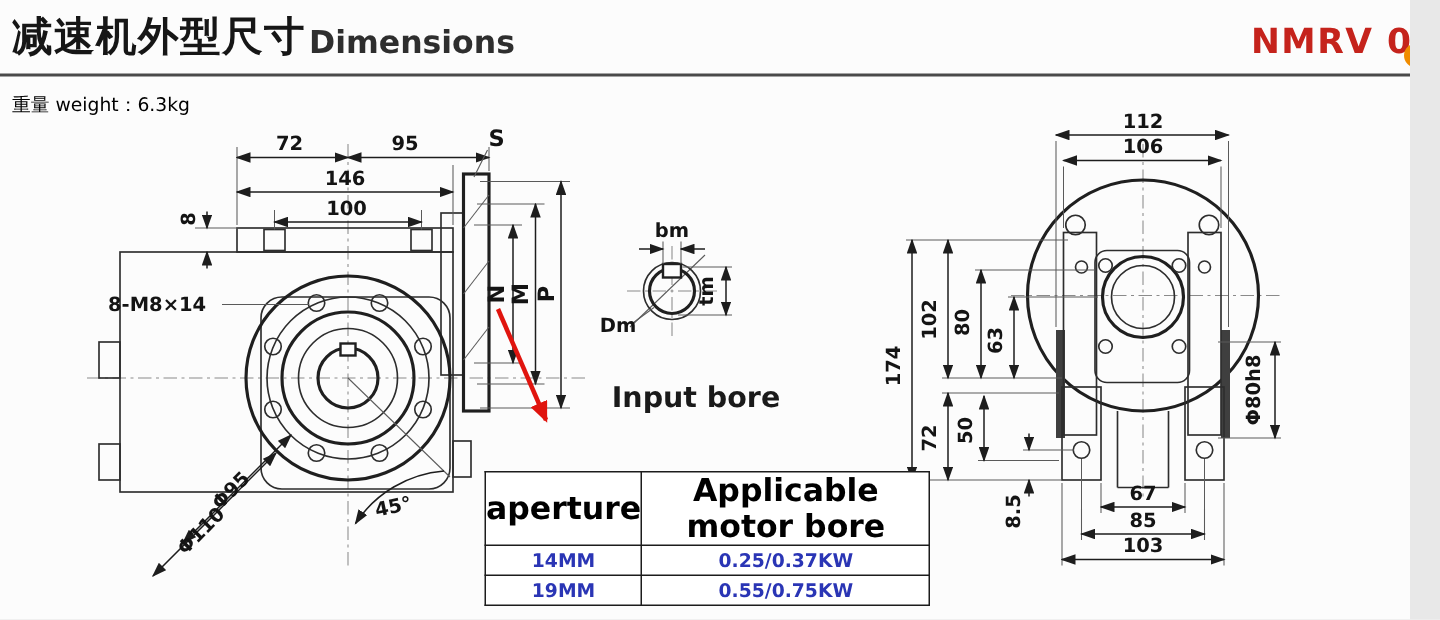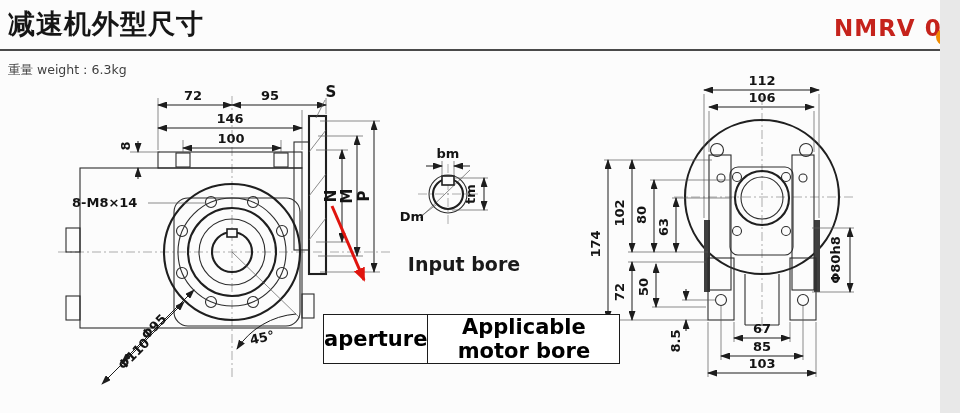--- a/index.html
+++ b/index.html
@@ -5,21 +5,21 @@
   html,body{margin:0;padding:0;background:#e8e8e8;}
   #page{position:relative;width:940px;height:413px;background:#fcfcfc;overflow:hidden;
         font-family:"DejaVu Sans","Liberation Sans",sans-serif;}
   
   .title-zh{position:absolute;left:8px;top:6px;font-size:27px;font-weight:bold;color:#161616;letter-spacing:1px;}
   .title-en{position:absolute;left:206px;top:16px;font-size:21px;font-weight:bold;color:#2e2e2e;}
   .rule{position:absolute;left:0;top:49px;width:960px;height:2px;background:#4a4a4a;}
   .model{position:absolute;left:834px;top:15px;font-size:23px;font-weight:800;color:#c5231c;letter-spacing:1px;white-space:nowrap;}
   .badge{position:absolute;left:936px;top:29px;width:16px;height:16px;border-radius:50%;background:#f08c00;
          color:#fff;font-size:11px;font-weight:bold;text-align:center;line-height:15px;}
-  .weight{position:absolute;left:8px;top:62px;font-size:12.5px;color:#404040;}
+  .weight{position:absolute;left:8px;top:62px;font-size:12.5px;color:#000000;}
   
   svg.cad{position:absolute;left:0;top:0;z-index:1;}
   .ln{stroke:#2d2d2d;stroke-width:1.1;fill:none;}
   .bold{stroke:#1f1f1f;stroke-width:2.1;fill:none;}
   .thin{stroke:#5a5a5a;stroke-width:0.7;fill:none;}
   .cl{stroke:#8a8a8a;stroke-width:0.7;fill:none;stroke-dasharray:9 3 2 3;}
   .dim{stroke:#1d1d1d;stroke-width:1;fill:none;}
   .dark{fill:#3f3f3f;stroke:none;}
   text.d{font:700 13px "DejaVu Sans","Liberation Sans",sans-serif;fill:#141414;}
   text.big{font:700 15px "DejaVu Sans","Liberation Sans",sans-serif;fill:#141414;}
@@ -31,20 +31,21 @@
   .spec th{width:84px;height:28px;font-size:21px;font-weight:bold;color:#000;}
   .spec th+th{width:191px;}
   .spec td{height:19px;font-size:12.5px;font-weight:bold;color:#2a35b5;}
 </style>
 </head>
 <body>
 
 <div id="page">
 
   <div class="title-zh">减速机外型尺寸</div>
+  <div class="title-en">Dimensions</div>
   <div class="model">NMRV 063</div>
   <div class="badge">»</div>
   <div class="rule"></div>
   <div class="weight">重量 weight：6.3kg</div>
 
   <svg class="cad" width="960" height="413" viewBox="0 0 960 413">
     <defs>
       <marker id="ar" markerWidth="10" markerHeight="7" refX="9" refY="3.5" orient="auto-start-reverse">
         <path d="M0,0 L10,3.5 L0,7 Z" fill="#1d1d1d"></path>
       </marker>
@@ -249,16 +250,24 @@
   </svg>
 
   <table class="spec">
     <thead>
       <tr>
         <th>aperture</th>
         <th>Applicable motor bore</th>
       </tr>
     </thead>
     <tbody>
+      <tr>
+        <td>14MM</td>
+        <td>0.25/0.37KW</td>
+      </tr>
+      <tr>
+        <td>19MM</td>
+        <td>0.55/0.75KW</td>
+      </tr>
     </tbody>
   </table>
 
 </div>
 
 </body></html>

